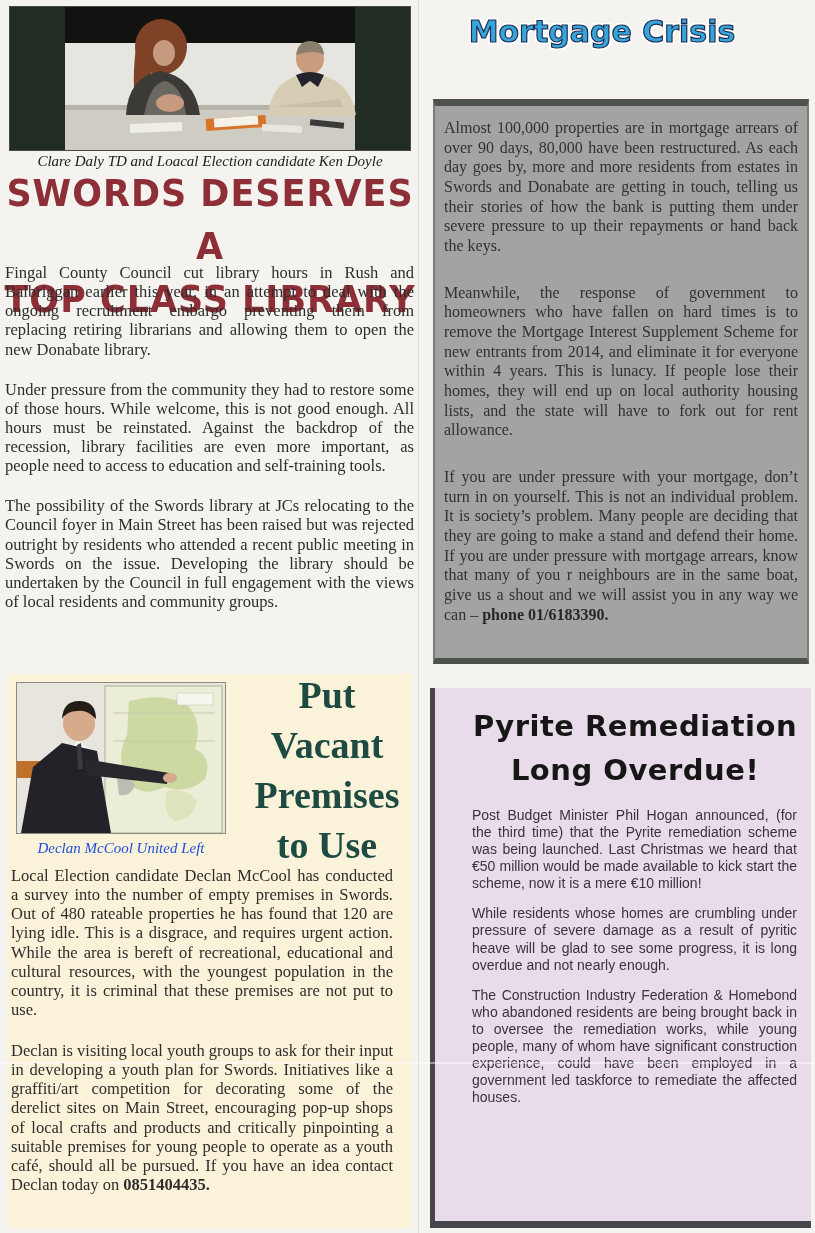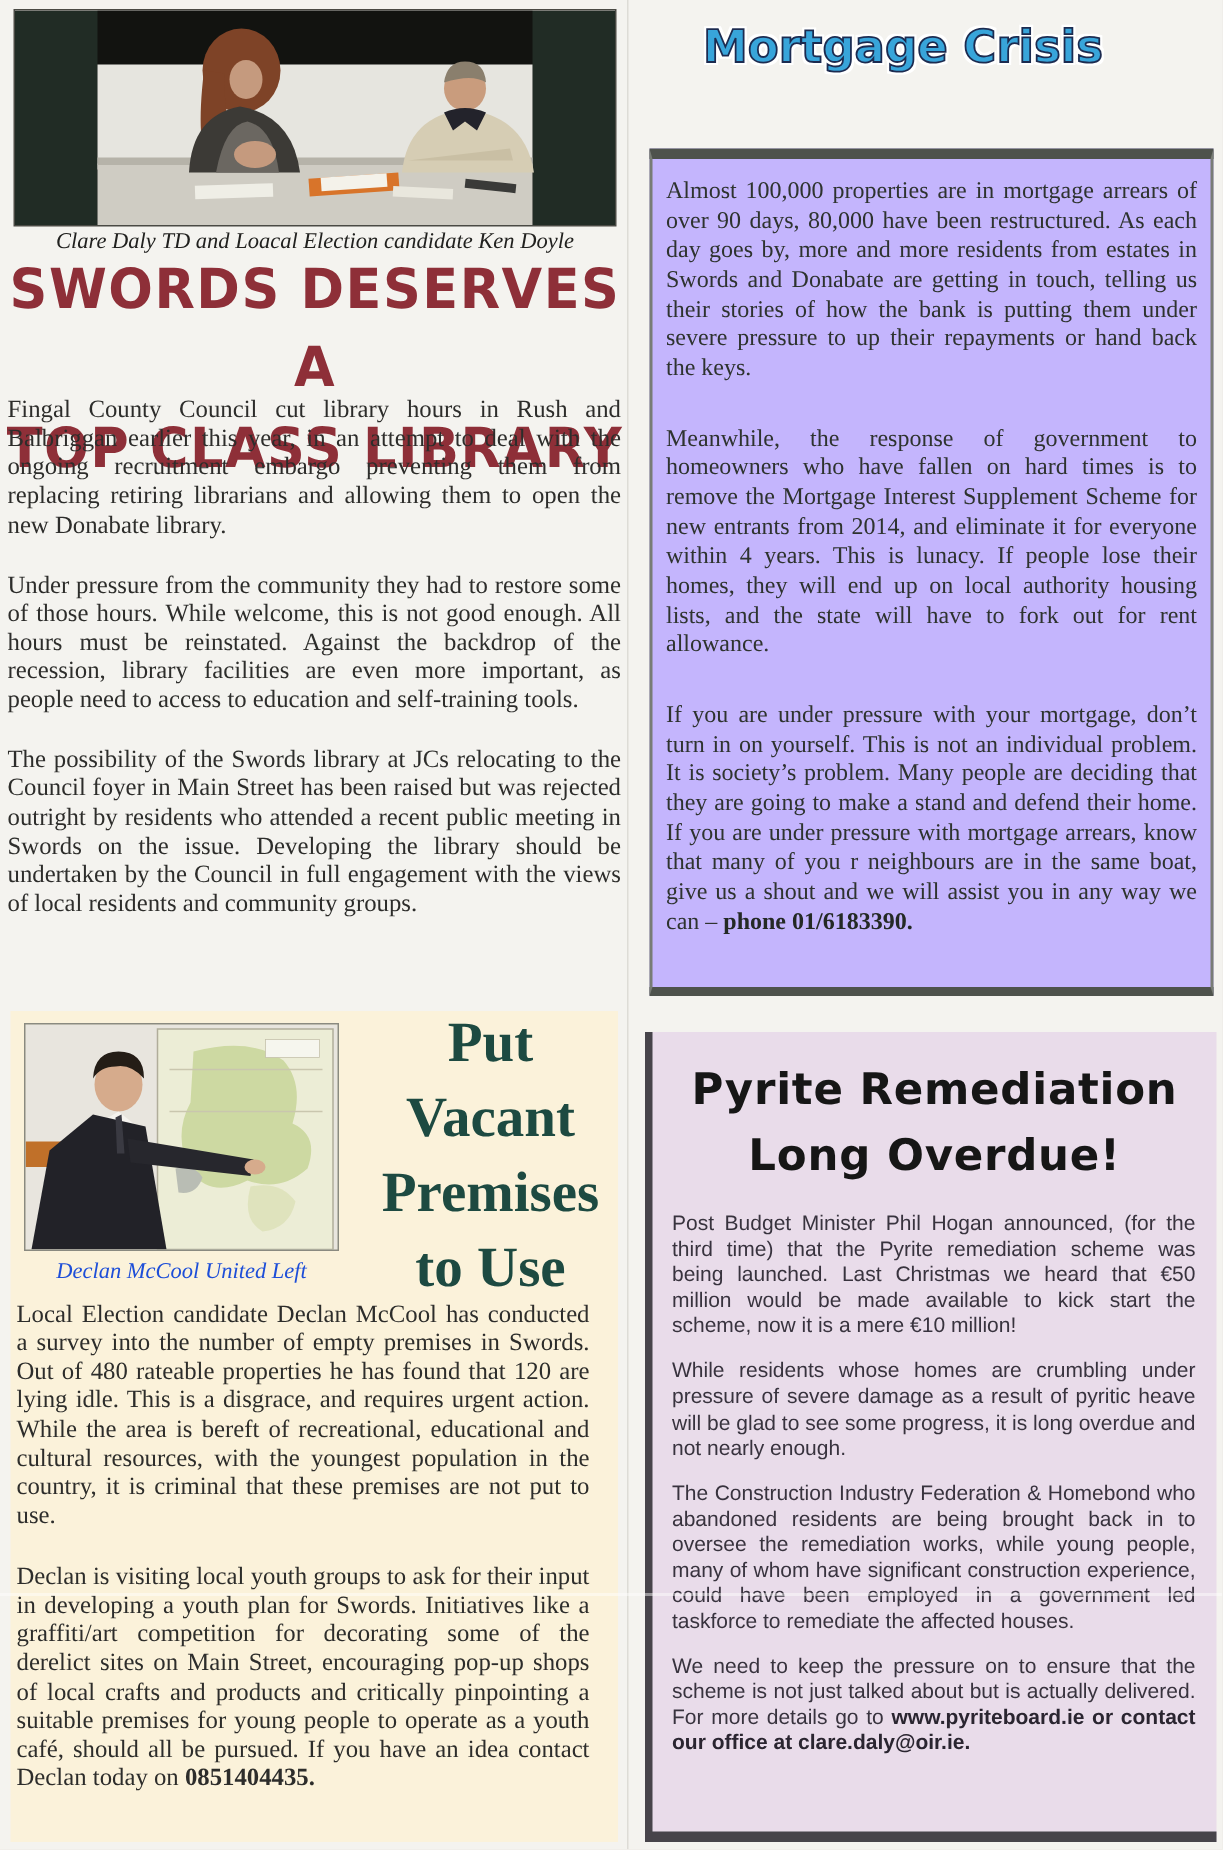--- a/index.html
+++ b/index.html
@@ -20,41 +20,41 @@
   .lib-body p{margin:0 0 21px 0;}
 
   
   .mort-headline{position:absolute;left:425px;top:14px;width:388px;margin:0;
     font-family:"DejaVu Sans",sans-serif;font-weight:bold;font-size:30px;line-height:1.23;
     color:#38a5da;-webkit-text-stroke:1.2px #1c2b50;
     text-shadow:-2px -2px 0 #ffffff,2px -2px 0 #ffffff,-2px 2px 0 #ffffff,2px 2px 0 #ffffff;}
   .mort-headline .l1{display:block;text-align:center;padding-right:34px;}
   .mort-headline .l2{display:block;text-align:center;padding-left:96px;}
   .gray-box{position:absolute;left:433px;top:99px;width:376px;height:565px;box-sizing:border-box;
-    background:#c4b5fd;border-top:7px solid #4e524c;border-bottom:6px solid #4e524c;
+    background:#a3a3a3;border-top:7px solid #4e524c;border-bottom:6px solid #4e524c;
     border-left:2px solid #787c75;border-right:2px solid #787c75;
     padding:12px 9px 0 9px;overflow:hidden;}
   .gray-box p{margin:0 0 27px 0;font-size:16px;line-height:1.23;text-align:justify;color:#2e332f;}
   .gray-box b{color:#242925;}
 
   
   .cream-box{position:absolute;left:7px;top:674px;width:405px;height:554px;background:#fbf2da;overflow:hidden;}
   .prem-photo{position:absolute;left:10px;top:9px;width:208px;height:150px;outline:1px solid #8a8a80;background:#e8e5de;}
   .prem-caption{position:absolute;left:0;top:166px;width:228px;text-align:center;
     font-style:italic;font-size:15px;color:#1d4ed8;}
   .prem-headline{position:absolute;left:230px;top:-4px;width:180px;margin:0;text-align:center;
     font-size:38px;line-height:1.32;font-weight:bold;color:#1d4a41;}
   .prem-headline span{display:block;}
   .prem-body{position:absolute;left:4px;top:192px;width:382px;font-size:16.5px;line-height:1.16;
     text-align:justify;color:#2d2d2b;}
   .prem-body p{margin:0 0 22px 0;}
 
   
   .pink-box{position:absolute;left:430px;top:688px;width:381px;height:540px;box-sizing:border-box;
-    background:#e9dcea;border-left:5px solid #47444a;border-bottom:7px solid #47444a;overflow:hidden;}
+    background:#e9dcea;border-left:5px solid #47444a;border-bottom:7px solid #47444a;overflow:hidden;padding-left:24px;}
   .pyr-headline{margin:17px 6px 0 6px;text-align:center;
     font-family:"DejaVu Sans",sans-serif;font-weight:bold;font-size:29px;line-height:1.5;
     color:#161616;letter-spacing:0.5px;}
   .pyr-headline span{display:block;}
   .pyr-body{margin:15px 14px 0 13px;font-family:"Liberation Sans",sans-serif;font-size:14px;
     line-height:1.22;text-align:justify;color:#38333e;}
   .pyr-body p{margin:0 0 13px 0;}
   .pyr-body b{color:#2a2530;}
 
   .scan-line{position:absolute;left:0;top:1062px;width:815px;height:2px;background:rgba(255,255,255,0.45);}
@@ -151,18 +151,17 @@
 
   <section class="pink-box">
     <h2 class="pyr-headline">
       <span>Pyrite Remediation</span>
       <span>Long Overdue!</span>
     </h2>
     <div class="pyr-body">
       <p>Post Budget Minister Phil Hogan announced, (for the third time) that the Pyrite remediation scheme was being launched. Last Christmas we heard that €50 million would be made available to kick start the scheme, now it is a mere €10 million!</p>
       <p>While residents whose homes are crumbling under pressure of severe damage as a result of pyritic heave will be glad to see some progress, it is long overdue and not nearly enough.</p>
       <p>The Construction Industry Federation &amp; Homebond who abandoned residents are being brought back in to oversee the remediation works, while young people, many of whom have significant construction experience, could have been employed in a government led taskforce to remediate the affected houses.</p>
-      <p><span>We need to keep the pressure on to ensure that the scheme is not just talked about but is actually delivered. For more details go to </span><b>www.pyriteboard.ie or contact our office at clare.daly@oir.ie.</b></p>
     </div>
   </section>
 
   <div class="scan-line"></div>
 </div>
 
 </body></html>

